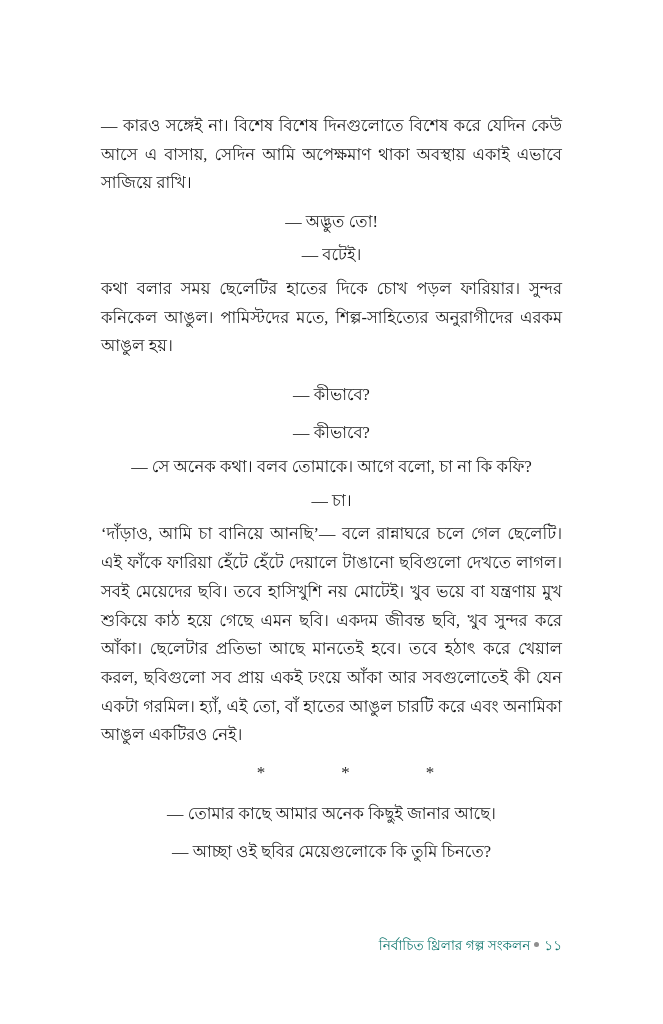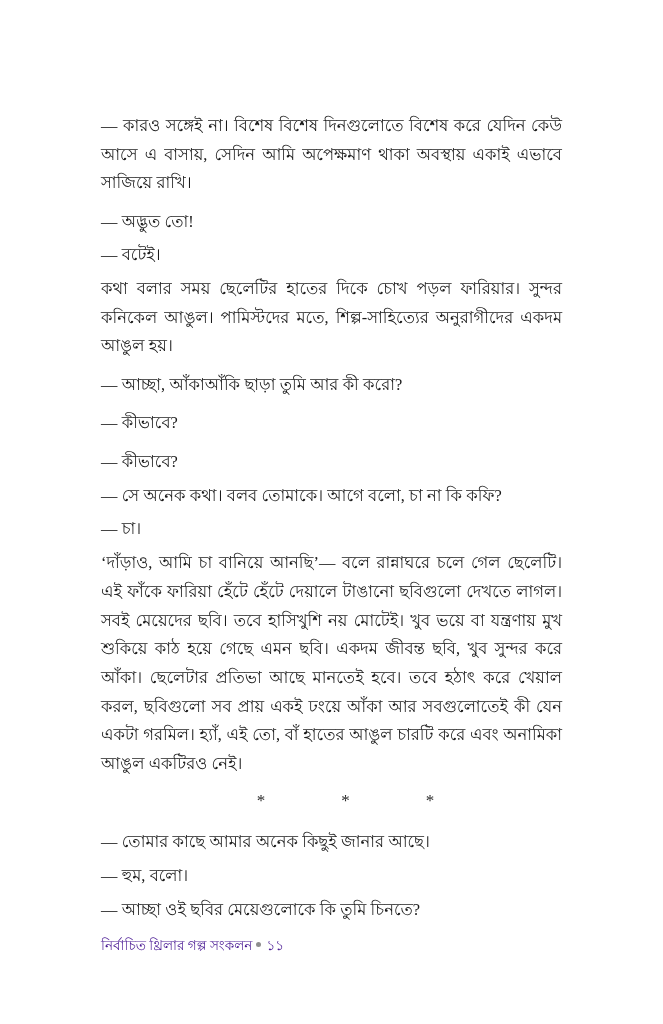--- a/index.html
+++ b/index.html
@@ -31,21 +31,21 @@
     color: #1b1b1b;
     font-size: 16.4px;
     line-height: 28.7px;
     text-align: justify;
     text-justify: inter-word;
     word-spacing: 0.2px;
     letter-spacing: 0px;
   }
   
   .para.dialogue {
-    text-align: left;
+    text-align: center;
   }
   .gap-sm { height: 9.5px; }
   .gap-xs { height: 5px; }
 
   .scene-break {
     margin: 0;
     padding: 0;
     height: 40px;
     display: flex;
     align-items: center;
@@ -60,21 +60,22 @@
   .scene-break span {
     display: inline-block;
     transform: translateY(2px);
   }
 
   #footer {
     position: absolute;
     left: 101px;
     top: 937px;
     width: 461px;
-    color: #4c1d95;
+    text-align: right;
+    color: #0f766e;
     font-size: 13.6px;
     line-height: 18px;
     white-space: nowrap;
   }
   #footer .dot {
     display: inline-block;
     width: 5px;
     height: 5px;
     border-radius: 50%;
     background: #8e8e8e;
@@ -91,24 +92,23 @@
 
     <p class="para dialogue" style="text-align:justify">— কারও সঙ্গেই না। বিশেষ বিশেষ দিনগুলোতে বিশেষ করে যেদিন কেউ আসে এ বাসায়, সেদিন আমি অপেক্ষমাণ থাকা অবস্থায় একাই এভাবে সাজিয়ে রাখি।</p>
     <div class="gap-sm"></div>
 
     <p class="para dialogue">— অদ্ভুত তো!</p>
     <div class="gap-xs"></div>
 
     <p class="para dialogue">— বটেই।</p>
     <div class="gap-xs"></div>
 
-    <p class="para">কথা বলার সময় ছেলেটির হাতের দিকে চোখ পড়ল ফারিয়ার। সুন্দর কনিকেল আঙুল। পামিস্টদের মতে, শিল্প-সাহিত্যের অনুরাগীদের একদম আঙুল হয়।</p>
+    <p class="para">কথা বলার সময় ছেলেটির হাতের দিকে চোখ পড়ল ফারিয়ার। সুন্দর কনিকেল আঙুল। পামিস্টদের মতে, শিল্প-সাহিত্যের অনুরাগীদের এরকম আঙুল হয়।</p>
     <div class="gap-sm"></div>
 
-    <p class="para dialogue">— আচ্ছা, আঁকাআঁকি ছাড়া তুমি আর কী করো?</p>
     <div class="gap-xs"></div>
 
     <div class="gap-xs"></div>
 
     <p class="para dialogue">— কীভাবে?</p>
     <div class="gap-xs"></div>
 
     <div class="gap-xs"></div>
 
     <p class="para dialogue">— কীভাবে?</p>
@@ -126,21 +126,20 @@
       <span>*</span>
       <span>*</span>
       <span>*</span>
     </div>
 
     <div class="gap-sm"></div>
 
     <p class="para dialogue">— তোমার কাছে আমার অনেক কিছুই জানার আছে।</p>
     <div class="gap-xs"></div>
 
-    <p class="para dialogue">— হুম, বলো।</p>
     <div class="gap-xs"></div>
 
     <p class="para dialogue">— আচ্ছা ওই ছবির মেয়েগুলোকে কি তুমি চিনতে?</p>
 
   </div>
 
   <div id="footer">
     <span>নির্বাচিত থ্রিলার গল্প সংকলন</span><span class="dot"></span><span>১১</span>
   </div>
 

